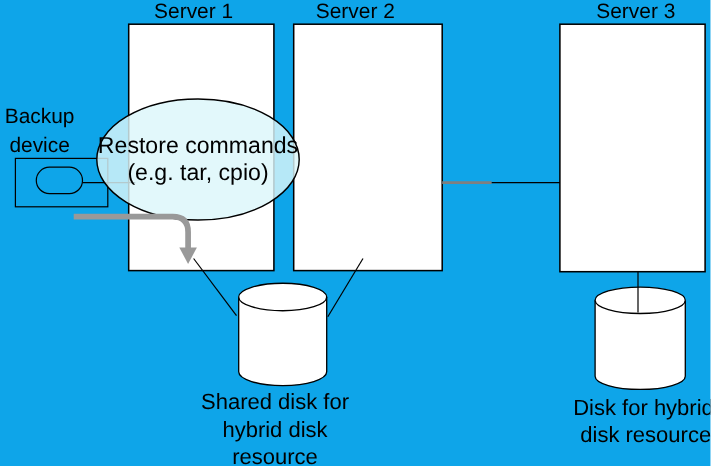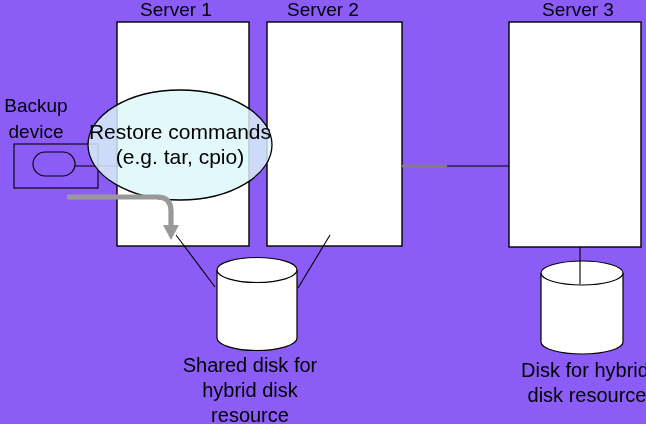--- a/index.html
+++ b/index.html
@@ -4,21 +4,21 @@
 <style>
   html, body {
     margin: 0;
     padding: 0;
     background: #ffffff;
   }
   .stage {
     position: relative;
     width: 646px;
     height: 424px;
-    background: #8b5cf6;
+    background: #0ea5e9;
     overflow: hidden;
   }
   svg { display: block; }
   .box {
     fill: #ffffff;
     stroke: #000000;
     stroke-width: 1.4;
   }
   .thin {
     stroke: #000000;

